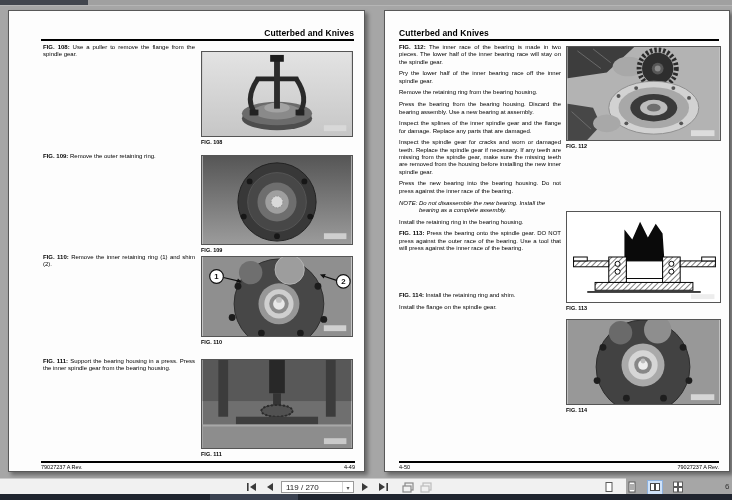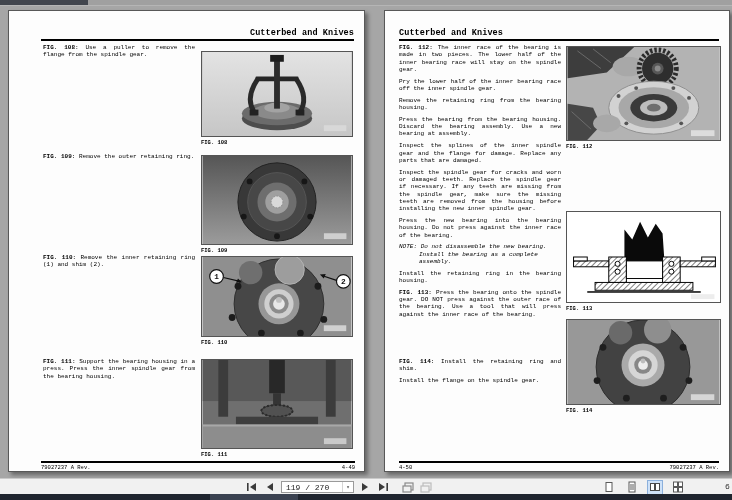--- a/index.html
+++ b/index.html
@@ -1,18 +1,18 @@
 <!DOCTYPE html>
 <html><head>
 <meta charset="utf-8">
 <style>
   html,body{margin:0;padding:0;background:#888;}
   *{box-sizing:border-box;}
   #screen{position:relative;width:732px;height:500px;overflow:hidden;
-          background:#a6a6a6;font-family:Liberation Mono, monospace;color:#111;}
+          background:#a6a6a6;font-family:Liberation Sans, sans-serif;color:#111;}
 
   
   .top-strip{position:absolute;left:0;top:0;width:732px;height:6px;background:#a0a0a0;border-bottom:1px solid #b5b5b5;}
   .top-strip .dark{position:absolute;left:0;top:0;width:88px;height:5px;background:#42464e;}
 
   
   .page{position:absolute;top:10px;height:462px;background:#fdfdfd;border:1px solid #585858;
         box-shadow:3px 3px 4px rgba(0,0,0,.38);}
   .page.left{left:8px;width:357px;}
   .page.right{left:384px;width:346px;}
@@ -49,21 +49,21 @@
 
   
   .foot-rule{position:absolute;top:450px;height:1.5px;background:#000;}
   .page.left  .foot-rule{left:32px;right:9px;}
   .page.right .foot-rule{left:14px;right:10px;}
   .foot-txt{position:absolute;top:453px;font-size:5.5px;color:#000;}
   .page.left  .foot-txt.l{left:32px;} .page.left  .foot-txt.r{right:9px;}
   .page.right .foot-txt.l{left:14px;} .page.right .foot-txt.r{right:10px;}
 
   
-  .toolbar{position:absolute;left:0;top:478px;width:732px;height:16px;background:#f1f1f1;border-top:1px solid #c9c9c9;padding-left:40px;}
+  .toolbar{position:absolute;left:0;top:478px;width:626px;height:16px;background:#f1f1f1;border-top:1px solid #c9c9c9;padding-left:40px;}
   .nav-group{position:absolute;left:245px;top:1px;height:14px;display:flex;align-items:center;gap:5px;}
   .tb-btn{width:13px;height:12px;display:flex;align-items:center;justify-content:center;cursor:pointer;}
   .page-box{width:73px;height:12px;background:#fff;border:1px solid #9a9a9a;display:flex;align-items:center;font-size:8px;color:#222;}
   .page-box .val{flex:1;padding-left:4px;white-space:nowrap;}
   .page-box .caret{width:11px;height:100%;display:flex;align-items:center;justify-content:center;border-left:1px solid #d5d5d5;font-size:6px;color:#555;}
   .view-group{position:absolute;left:602px;top:1px;height:14px;display:flex;align-items:center;gap:9px;}
   .view-btn{width:14px;height:13px;display:flex;align-items:center;justify-content:center;cursor:pointer;}
   .view-btn.active{background:#cfe2f8;outline:1px solid #8cb0dc;}
   .zoom-txt{position:absolute;left:725px;top:3px;width:7px;overflow:hidden;font-size:8px;color:#333;}
 

